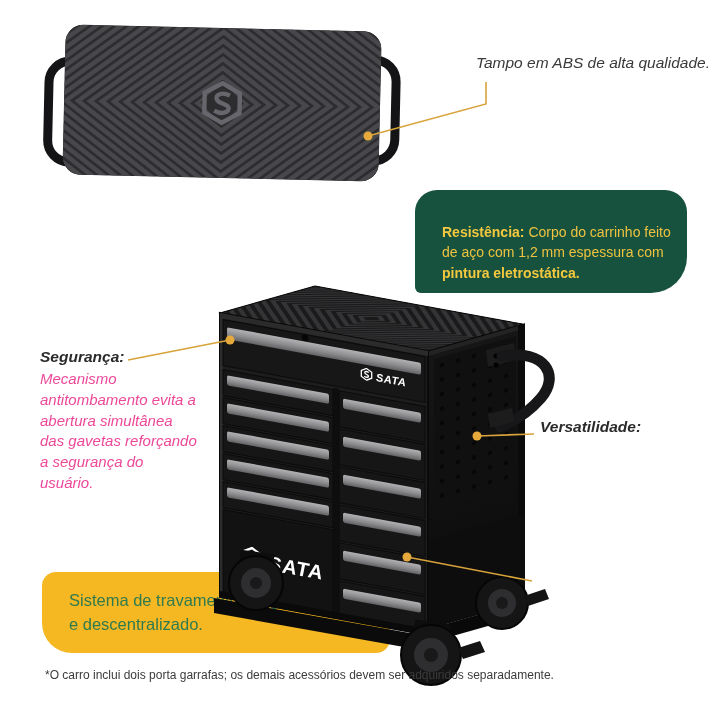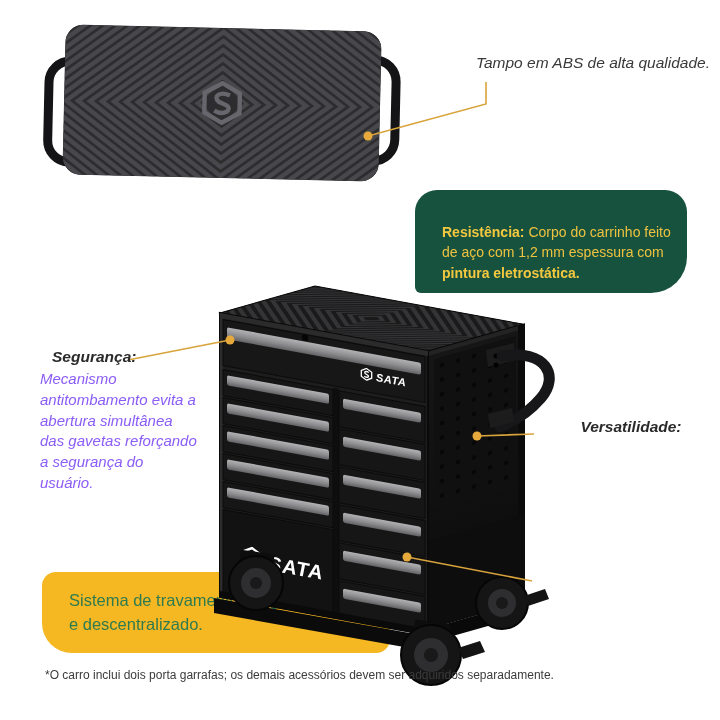--- a/index.html
+++ b/index.html
@@ -14,25 +14,25 @@
   .box-green p{margin:0;font-size:14px;line-height:1.45;color:#eec23f;}
   .box-green .b{font-weight:bold;color:#f3c83f;}
   .box-yellow{position:absolute;left:42px;top:572px;width:348px;height:81px;z-index:1;
               background:#f5b722;border-radius:14px 14px 14px 30px;box-sizing:border-box;
               display:flex;align-items:center;padding-left:27px;}
   .box-yellow p{margin:0;width:250px;font-size:16.5px;line-height:1.45;color:#2f7b50;}
 
   
   .t-dark{color:#3a3a3a;}
   .callout-text{position:absolute;z-index:4;font-size:15px;line-height:1.38;font-style:italic;}
-  .ct-title{font-weight:bold;color:#2a2a2a;margin:0 0 2px 12px;font-size:15.5px;}
-  .ct-body{margin:0;color:#8b5cf6;}
+  .ct-title{font-weight:bold;color:#2a2a2a;margin:0 0 2px 0;font-size:15.5px;}
+  .ct-body{margin:0;color:#ec4899;}
   #tampo-text{left:430px;top:52px;width:280px;text-align:right;font-size:15.5px;}
   #seguranca-text{left:40px;top:346px;width:158px;}
-  #versatilidade-text{left:540px;top:416px;width:170px;text-align:center;}
+  #versatilidade-text{left:540px;top:416px;width:170px;}
   #capacidade-text{left:540px;top:563px;width:170px;}
   #footnote{position:absolute;left:45px;top:668px;width:660px;z-index:4;
             font-size:12px;color:#3b3b3b;}
 
   
   .tampo{position:absolute;left:44px;top:26px;width:356px;height:160px;z-index:2;
          transform:rotate(1.3deg);}
   .tampo .handle{position:absolute;width:52px;height:110px;border:9px solid #141416;
                  border-radius:26px;box-sizing:border-box;background:transparent;}
   .tampo .handle.left{left:0;top:34px;}

